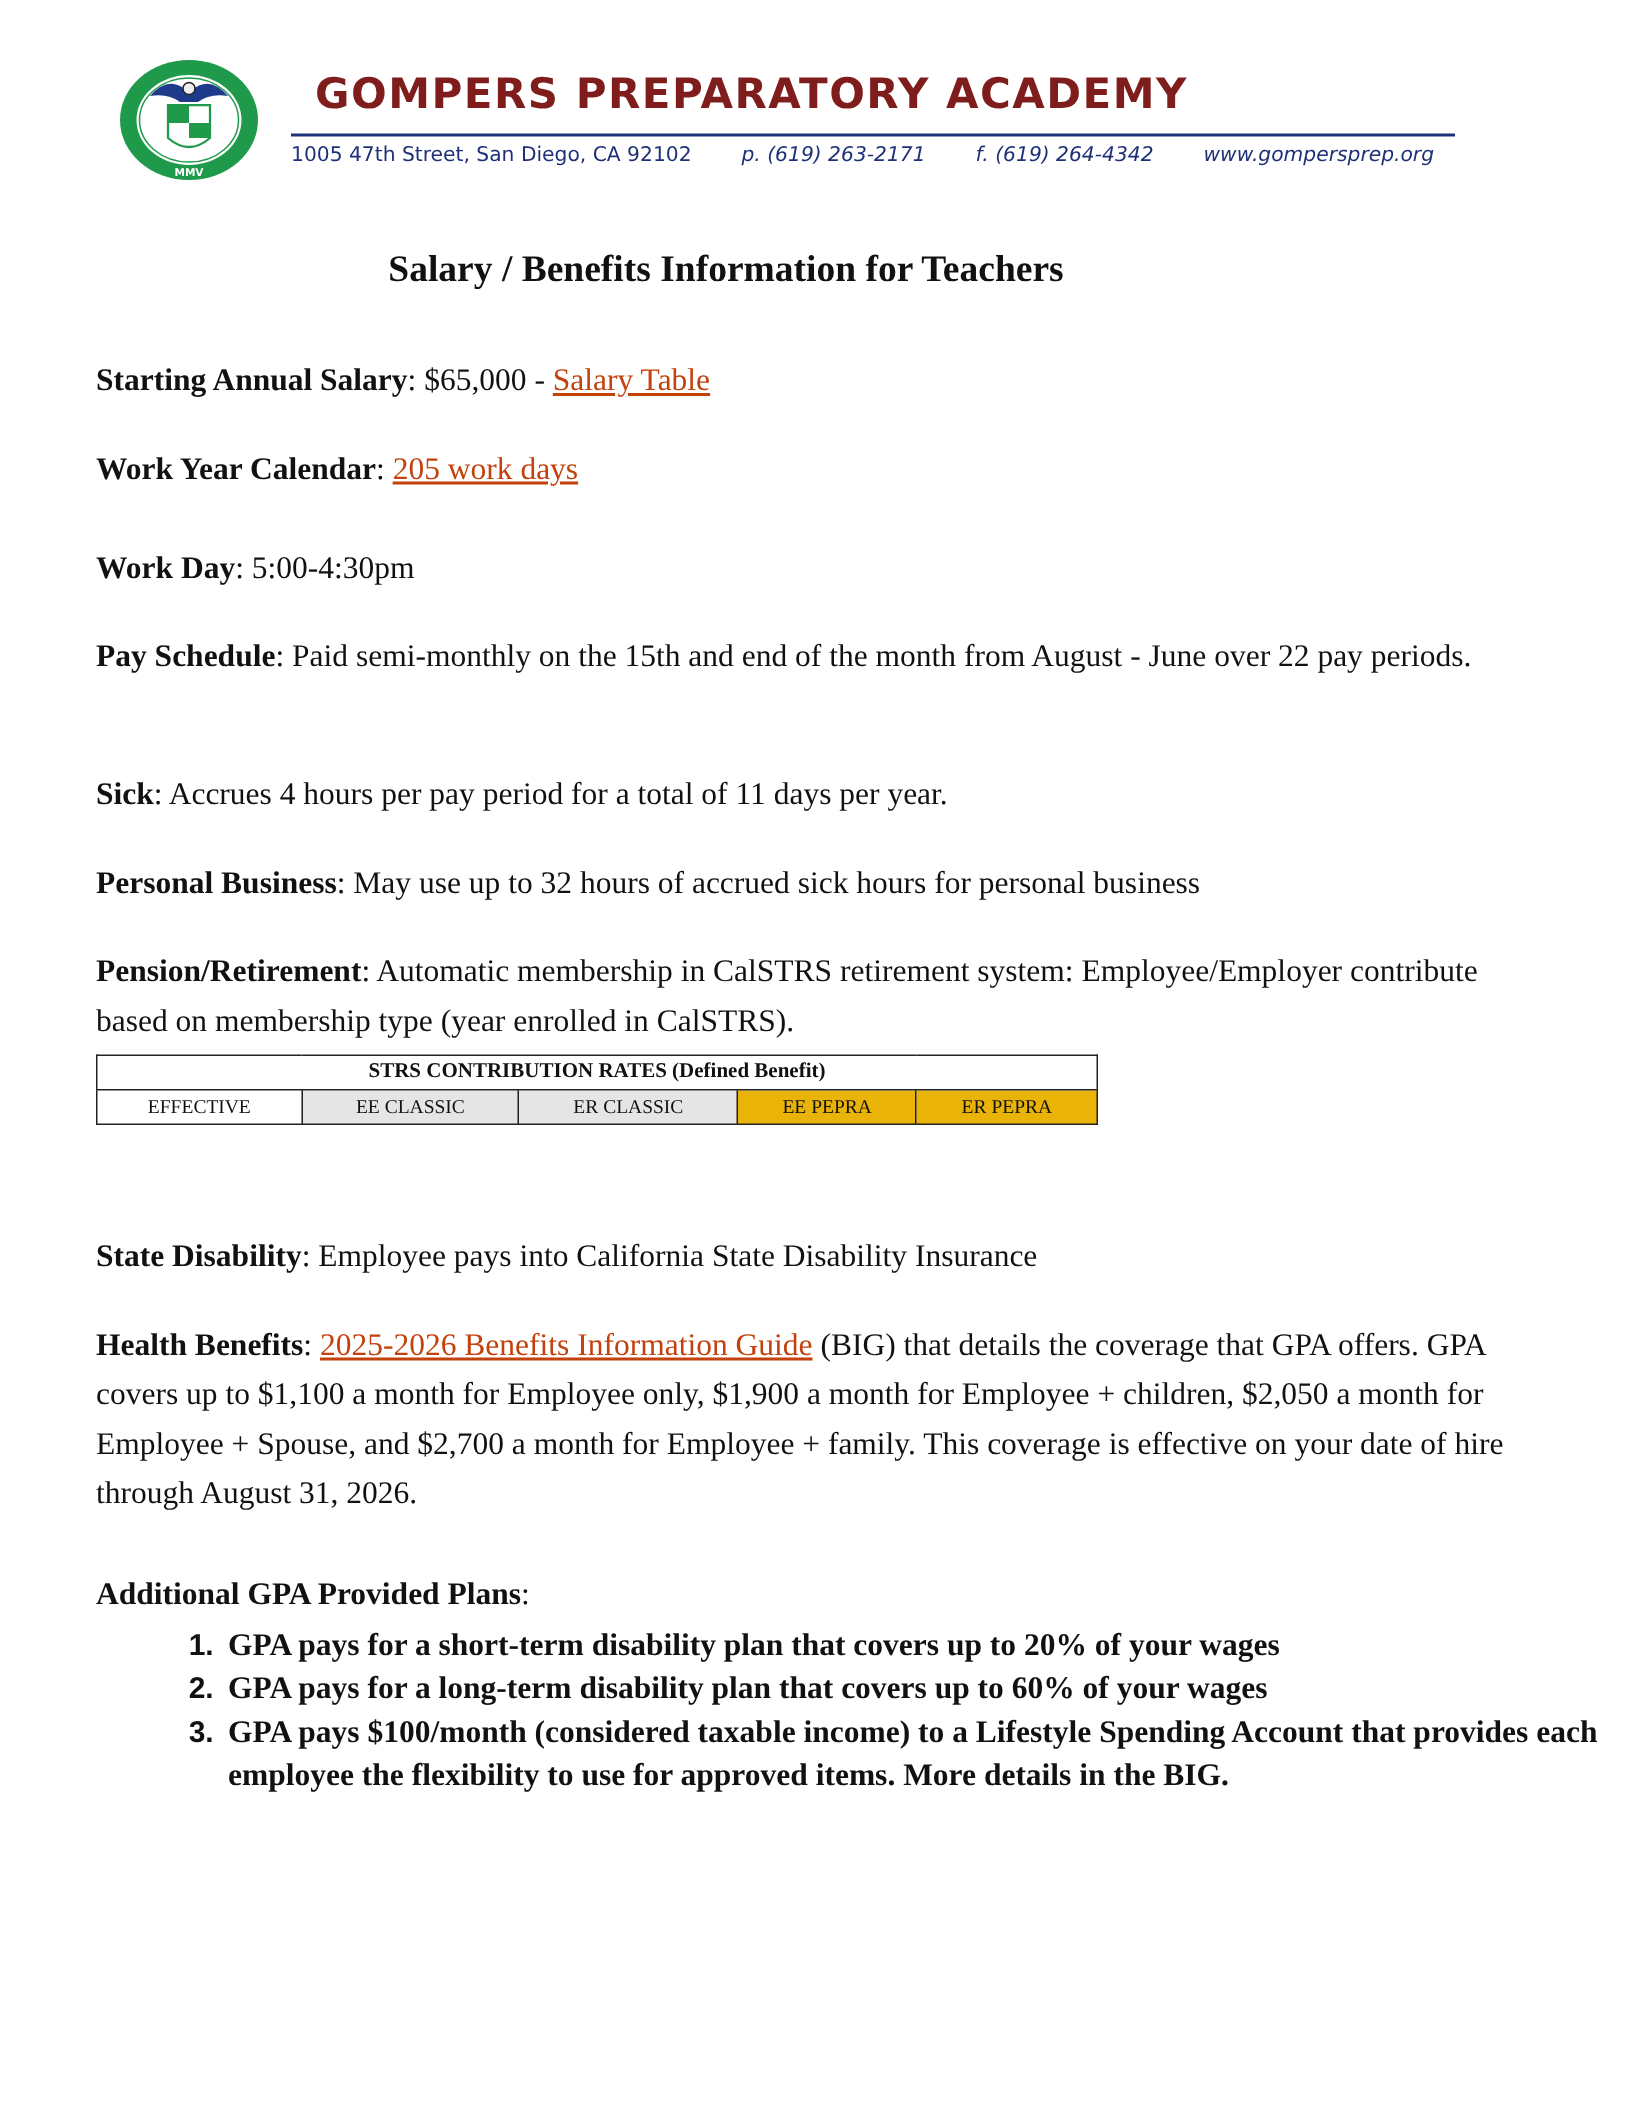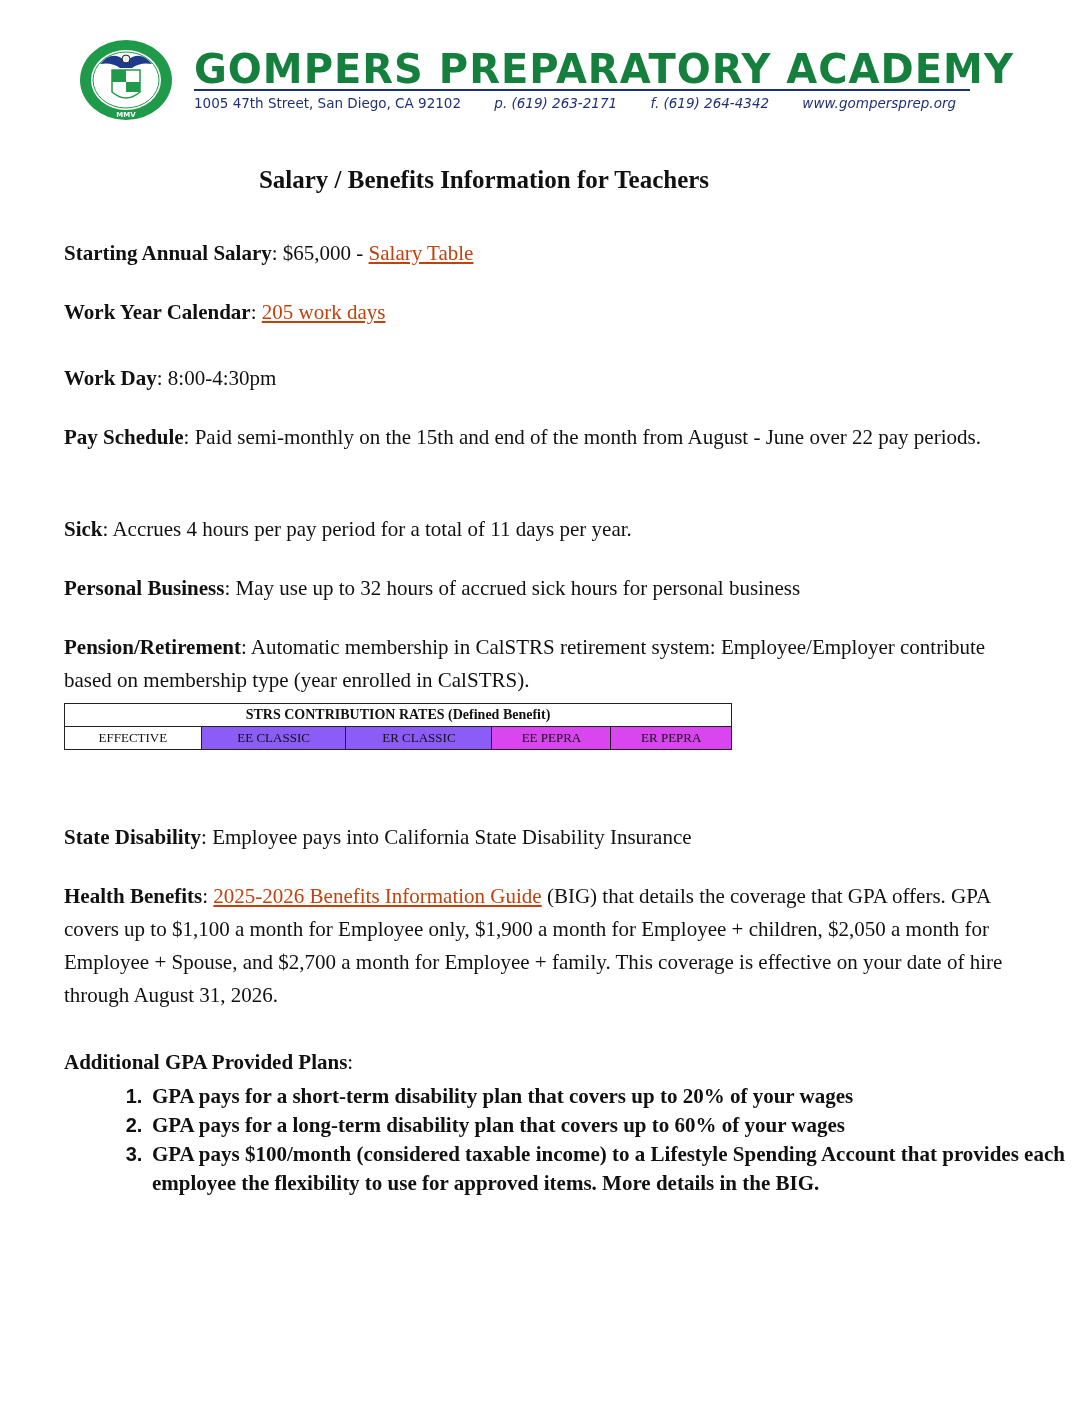--- a/index.html
+++ b/index.html
@@ -1,37 +1,37 @@
 <!DOCTYPE html>
 <html><head>
 <meta charset="utf-8">
 <style>
   html, body { margin: 0; padding: 0; background: #ffffff; }
   body { width: 1088px; height: 1408px; position: relative; overflow: hidden;
          font-family: "Liberation Serif", "DejaVu Serif", serif; color: #111; }
   .letterhead { position: absolute; left: 78px; top: 38px; width: 900px; height: 86px; }
   .logo { position: absolute; left: 0; top: 0; width: 96px; height: 84px; }
-  .org-name { position: absolute; left: 116px; top: 8px; font-family: "DejaVu Sans", sans-serif;
-              font-weight: bold; font-size: 40px; letter-spacing: 1px; color: #15803d; white-space: nowrap; }
+  .org-name { position: absolute; left: 132px; top: 8px; font-family: "DejaVu Sans", sans-serif;
+              font-weight: bold; font-size: 28px; letter-spacing: 1px; color: #7f1d1d; white-space: nowrap; }
   .rule { position: absolute; left: 116px; top: 51px; width: 776px; height: 2px; background: #1e3178; }
   .contact { position: absolute; left: 116px; top: 57px; font-family: "DejaVu Sans", sans-serif;
              font-size: 13.5px; color: #1e3178; white-space: nowrap; }
   .contact span { margin-right: 18px; }
   .contact .it { font-style: italic; margin-left: 11px; }
   .title { position: absolute; top: 166px; left: 0; width: 968px; text-align: center;
            font-weight: bold; font-size: 25px; }
   .para { position: absolute; left: 64px; width: 960px; font-size: 21px; line-height: 33px; }
   .para b { font-weight: bold; }
   a.link { color: #c2410c; text-decoration: underline; }
   table.strs { position: absolute; left: 64px; top: 703px; width: 668px; border-collapse: collapse;
                font-size: 13px; }
   table.strs td { border: 1.5px solid #222; text-align: center; height: 22px; padding: 0; margin-top: 35px; }
   .cap { font-weight: bold; font-size: 14px; }
-  .blue { background: #8b5cf6; }
-  .pink { background: #d946ef; }
+  .blue { background: #e5e5e5; }
+  .pink { background: #eab308; }
   ol.plans { position: absolute; left: 64px; top: 1082px; width: 940px; margin: 0; padding-left: 84px;
              font-size: 21px; line-height: 29px; font-weight: bold; }
   ol.plans li { padding-left: 4px; }
   ol.plans li::marker { font-family: "Liberation Sans", sans-serif; font-size: 20px; }
 </style>
 </head>
 <body>
 
 <div class="letterhead">
   <svg class="logo" viewBox="0 0 96 84">
@@ -59,21 +59,21 @@
 
 <div class="para" style="top:237px">
   <b>Starting Annual Salary</b><span>: $65,000 - </span><a class="link">Salary Table</a>
 </div>
 
 <div class="para" style="top:296px">
   <b>Work Year Calendar</b><span>: </span><a class="link">205 work days</a>
 </div>
 
 <div class="para" style="top:362px">
-  <b>Work Day</b><span>: 8:00-4:30pm</span>
+  <b>Work Day</b><span>: 5:00-4:30pm</span>
 </div>
 
 <div class="para" style="top:421px">
   <b>Pay Schedule</b><span>: Paid semi-monthly on the 15th and end of the month from August - June over 22 pay periods.</span>
 </div>
 
 <div class="para" style="top:513px">
   <b>Sick</b><span>: Accrues 4 hours per pay period for a total of 11 days per year.</span>
 </div>
 

